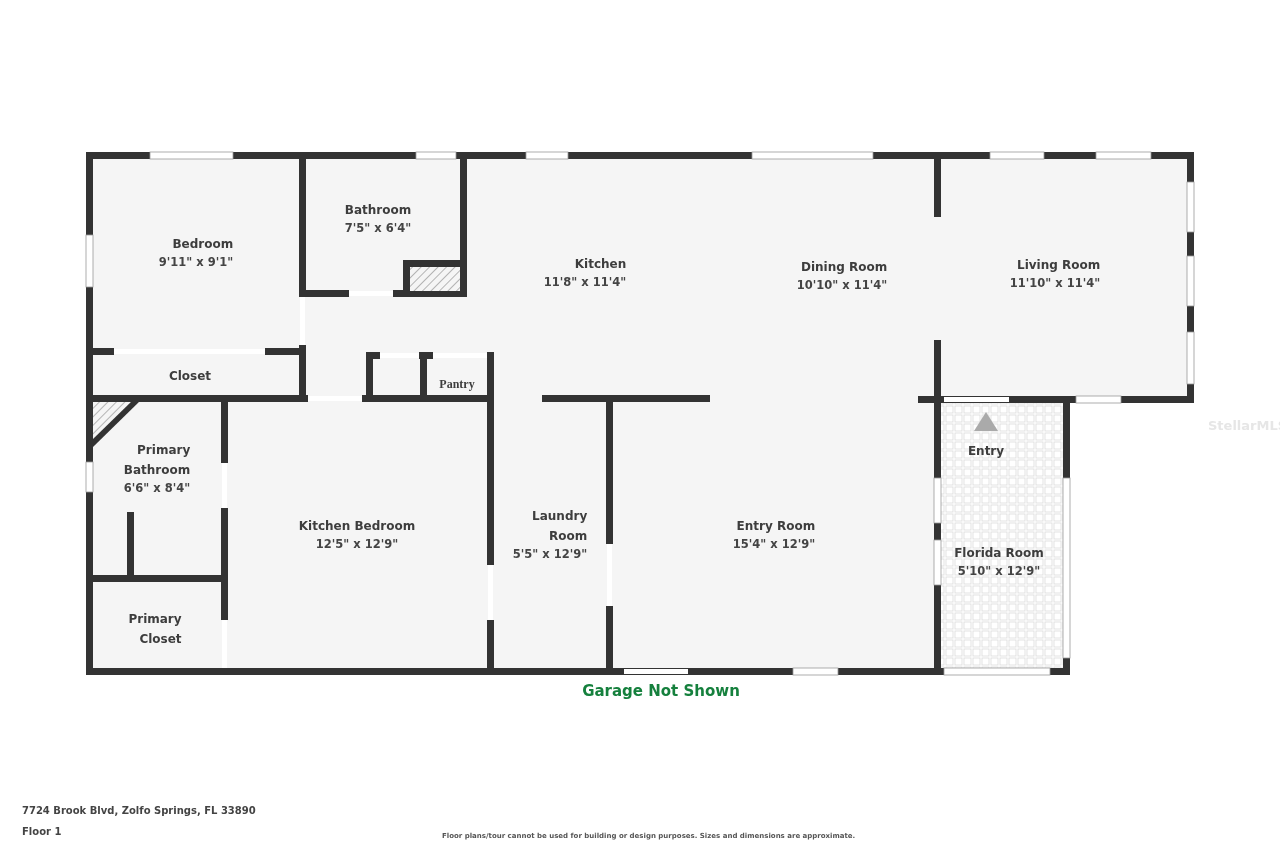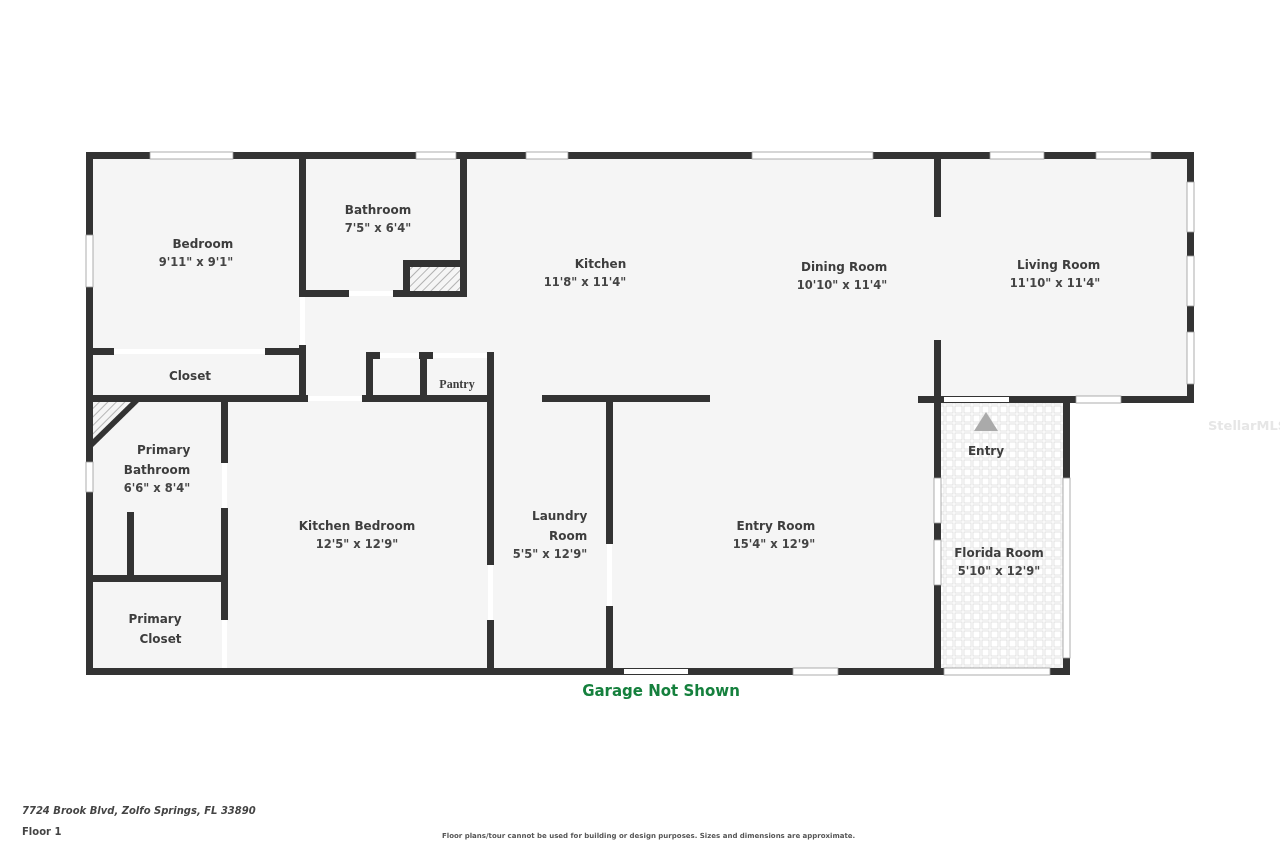--- a/index.html
+++ b/index.html
@@ -3,21 +3,21 @@
 <meta charset="utf-8">
 <style>
   html, body { margin:0; padding:0; background:#ffffff; }
   body { width:1280px; height:853px; position:relative; overflow:hidden;
          font-family:"DejaVu Sans", "Liberation Sans", sans-serif; color:#3a3a3a; }
   #plan { position:absolute; left:0; top:0; }
   .label { position:absolute; transform:translate(-50%, 0); text-align:center;
            white-space:nowrap; color:#3d3d3d; }
   .room-name { font-size:12px; font-weight:bold; line-height:20px; display:block;text-align:right; }
   .room-dim { font-size:11.5px; font-weight:bold; line-height:16px; display:block; color:#444; }
-  .footer-addr { position:absolute; left:22px; top:805px; font-size:10px; font-weight:bold; color:#444;font-style:italic; }
+  .footer-addr { position:absolute; left:22px; top:805px; font-size:10px; font-weight:bold; color:#444; }
   .footer-floor { position:absolute; left:22px; top:826px; font-size:10px; font-weight:bold; color:#444; }
   .disclaimer { position:absolute; left:442px; top:832px; font-size:7px; font-weight:bold; color:#555; }
   .garage { position:absolute; left:661px; top:682px; transform:translateX(-50%);
             font-size:15px; font-weight:bold; color:#15803d; white-space:nowrap; }
   .watermark { position:absolute; left:1208px; top:418px; font-size:13px; font-weight:bold;
                color:#e6e6e6; white-space:nowrap; }
 </style>
 </head>
 <body>
 

